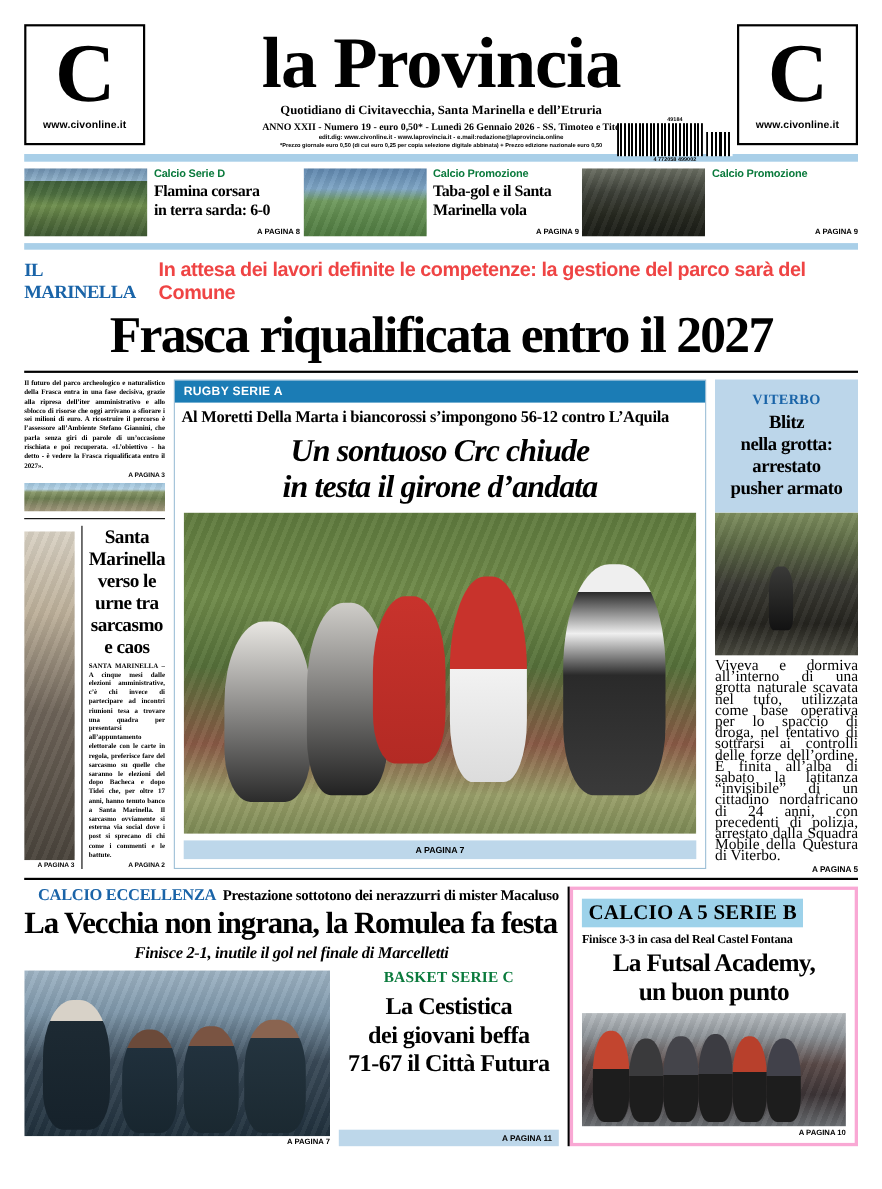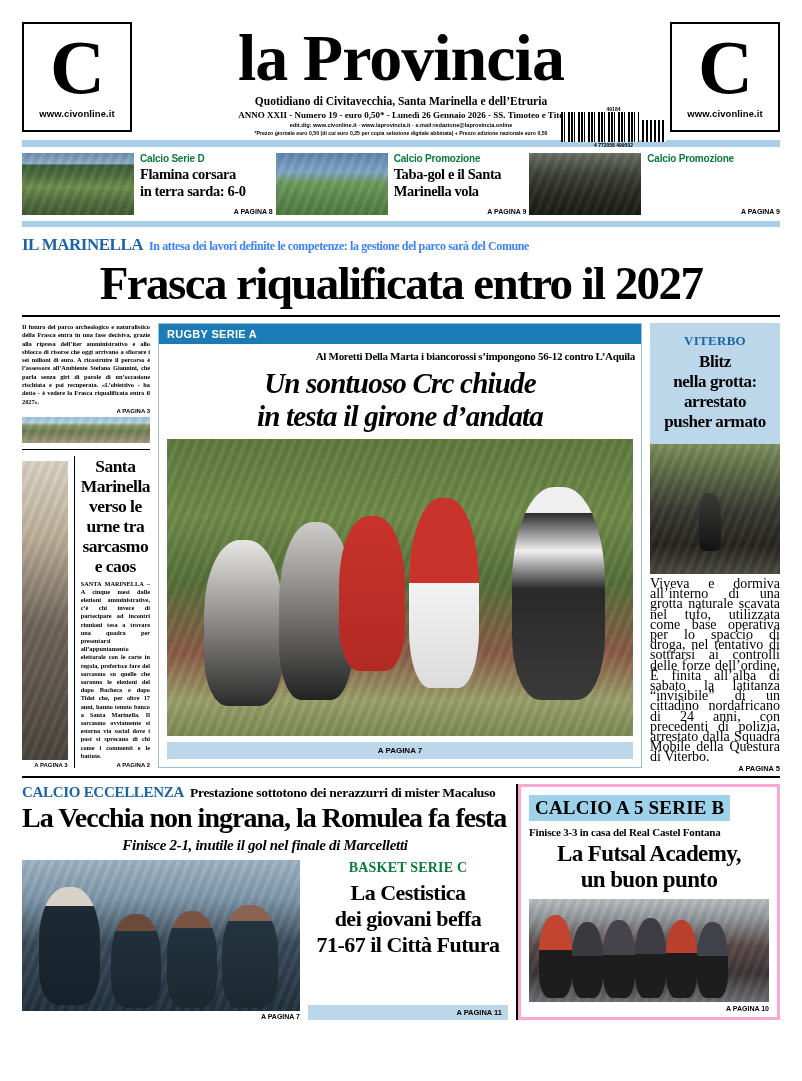--- a/index.html
+++ b/index.html
@@ -69,22 +69,22 @@
     color:#000; text-align:right; margin-top:auto;
   }
 
   
   .main-kicker-row { margin: 8px 22px 0 22px; display:flex; align-items:baseline; gap:6px; }
   .main-kicker {
     font-family:"Liberation Serif", serif; font-weight:bold; font-size:17px;
     color:#1a64a8; letter-spacing:-0.5px;
   }
   .main-subhead {
-    font-family:Liberation Serif, serif; font-weight:bold; font-size:12px;
-    color:#3b82f6; letter-spacing:-0.4px;
+    font-family:Liberation Sans, sans-serif; font-weight:bold; font-size:18px;
+    color:#ef4444; letter-spacing:-0.4px;
   }
   .main-headline {
     margin: 2px 22px 0 22px; text-align:center;
     font-family:"Liberation Serif", serif; font-weight:bold; font-size:47px;
     line-height:52px; letter-spacing:-1.6px; color:#000;
   }
   .rule-black { height:2px; background:#000; margin: 6px 22px 0 22px; }
 
   
   .body-cols { display:flex; margin: 6px 22px 0 22px; gap:8px; height:445px; }
@@ -113,22 +113,22 @@
   }
   .sub-page { font-family:"Liberation Sans", sans-serif; font-weight:bold; font-size:6px; text-align:right; margin-top:2px; }
 
   
   .rugby-box { border:1px solid #9dbfd6; padding:0; display:flex; flex-direction:column; height:100%; }
   .rugby-bar {
     background:#1b7cb5; color:#fff; font-family:"Liberation Sans", sans-serif;
     font-weight:bold; font-size:11px; letter-spacing:0.3px; padding:4px 8px;
   }
   .rugby-sub {
-    font-family:"Liberation Serif", serif; font-weight:bold; font-size:11px;
-    text-align:right; padding:6px 6px 0 6px; letter-spacing:-0.3px; color:#000;
+    font-family:"Liberation Serif", serif; font-weight:bold; font-size:15px;
+    text-align:left; padding:6px 6px 0 6px; letter-spacing:-0.3px; color:#000;
   }
   .rugby-head {
     font-family:"Liberation Serif", serif; font-weight:bold; font-size:29px;
     line-height:33px; text-align:center; letter-spacing:-0.8px; padding:5px 6px 6px 6px; color:#000;font-style:italic;
   }
   .rugby-photo { margin: 0 8px; flex:1; overflow:hidden; position:relative; }
   .rugby-cap {
     background:#bdd7ea; font-family:"Liberation Sans", sans-serif; font-weight:bold;
     font-size:8px; text-align:center; padding:4px 0; margin:6px 8px 8px 8px; color:#000;
   }
@@ -149,21 +149,21 @@
     text-align:justify; margin-top:5px; color:#000;
   }
   .viterbo-page { font-family:"Liberation Sans", sans-serif; font-weight:bold; font-size:7.5px; text-align:right; margin-top:1px; }
 
   
   .bottom-wrap { display:flex; margin: 6px 22px 0 22px; gap:0; height:236px; }
   .bottom-left { flex:1; padding-right:8px; display:flex; flex-direction:column; }
   .vert-rule { width:2px; background:#000; flex:0 0 2px; }
   .bottom-right { width:262px; flex:0 0 262px; border:3px solid #f9a8d4; padding:8px 8px 5px 8px; display:flex; flex-direction:column; }
 
-  .ecc-row { display:flex; align-items:baseline; gap:6px; }
+  .ecc-row { display:flex; align-items:baseline; gap:6px;justify-content:flex-end; }
   .ecc-kicker {
     font-family:"Liberation Serif", serif; font-weight:bold; font-size:15px;
     color:#1a64a8; letter-spacing:-0.3px;
   }
   .ecc-sub { font-family:"Liberation Serif", serif; font-weight:bold; font-size:13.5px; color:#000; letter-spacing:-0.3px; }
   .ecc-head {
     font-family:"Liberation Serif", serif; font-weight:bold; font-size:28px;
     line-height:31px; letter-spacing:-1px; color:#000; margin-top:1px;
   }
   .ecc-deck {

